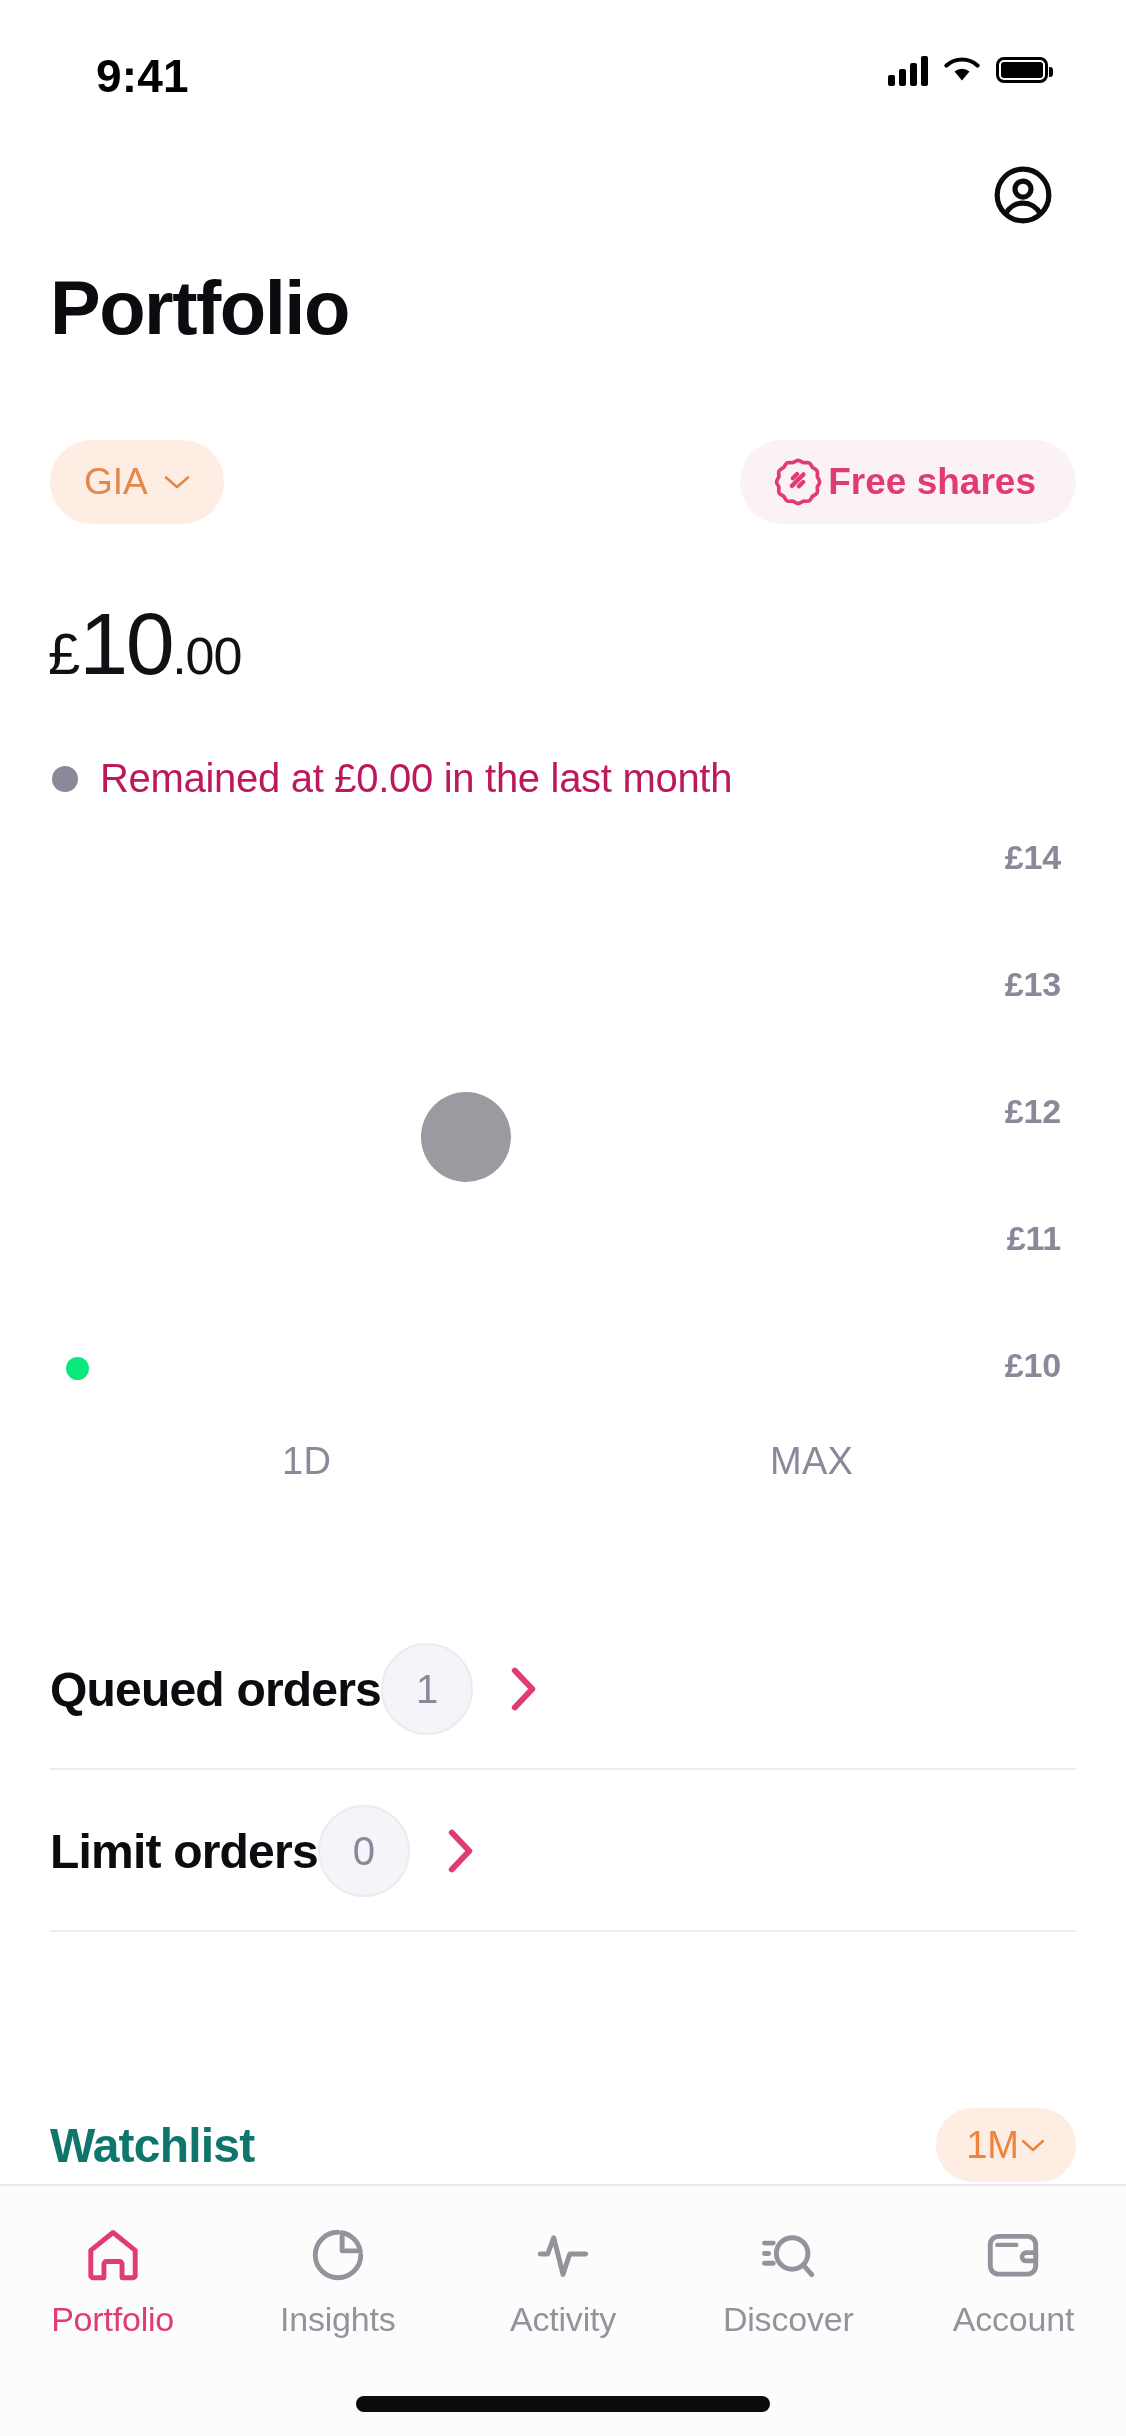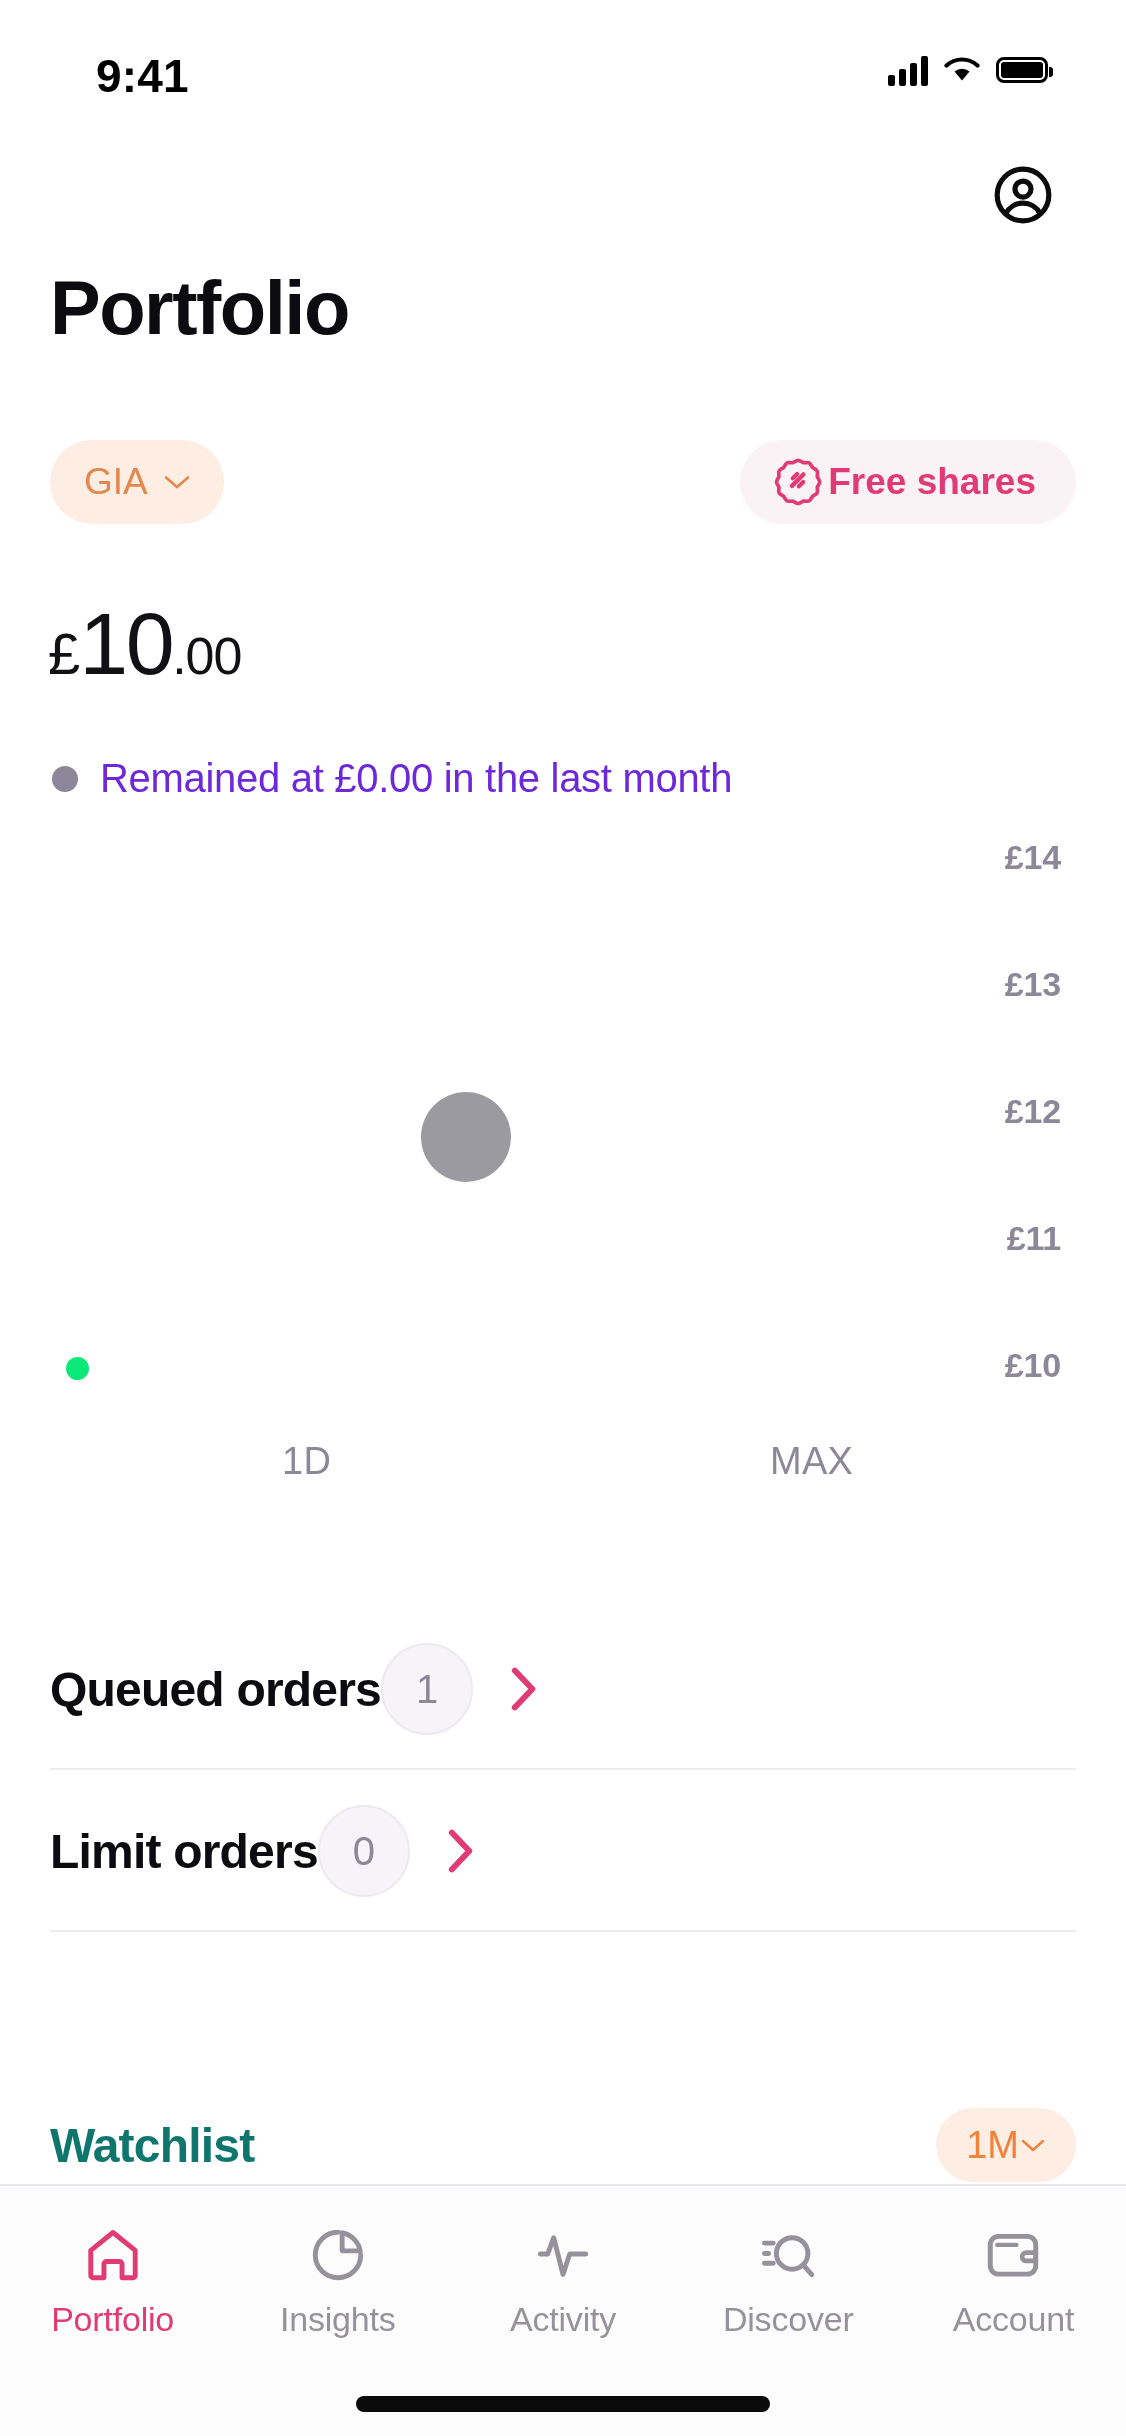--- a/index.html
+++ b/index.html
@@ -45,21 +45,21 @@
   .pill.freeshares { background:#FBF2F6; color:#E03B75; font-weight:700; padding:0 40px 0 32px; gap:4px;}
   .chev-down { width:26px; height:15px; flex:0 0 auto;}
 
   
   .balance { position:absolute; top:600px; left:48px; display:flex; align-items:baseline; color:#111014;}
   .balance .cur { font-size:58px; font-weight:300; letter-spacing:-1px;}
   .balance .int { font-size:88px; font-weight:300; letter-spacing:-2.5px; line-height:1;}
   .balance .dec { font-size:52px; font-weight:300; letter-spacing:-1px;}
   .sub-line { position:absolute; top:756px; left:52px; display:flex; align-items:center; gap:22px; }
   .sub-dot { width:26px; height:26px; border-radius:50%; background:#8C8799; flex:0 0 auto;}
-  .sub-text { font-size:40px; color:#6d28d9; font-weight:400; letter-spacing:-0.3px;}
+  .sub-text { font-size:40px; color:#be185d; font-weight:400; letter-spacing:-0.3px;}
 
   
   .chart { position:absolute; top:820px; left:0; width:1113px; height:700px;font-weight:bold; }
   .ylabel { position:absolute; right:52px; font-size:34px; color:#8C8799; text-align:right; letter-spacing:-0.2px;}
   .dot-big { position:absolute; border-radius:50%; background:#9B9AA0;}
   .dot-small { position:absolute; border-radius:50%; background:#0BE87A;}
   .range-row { position:absolute; top:1440px; left:0; width:1126px; }
   .range-item { position:absolute; font-size:38px; color:#8C8799; letter-spacing:0.3px;}
 
   

